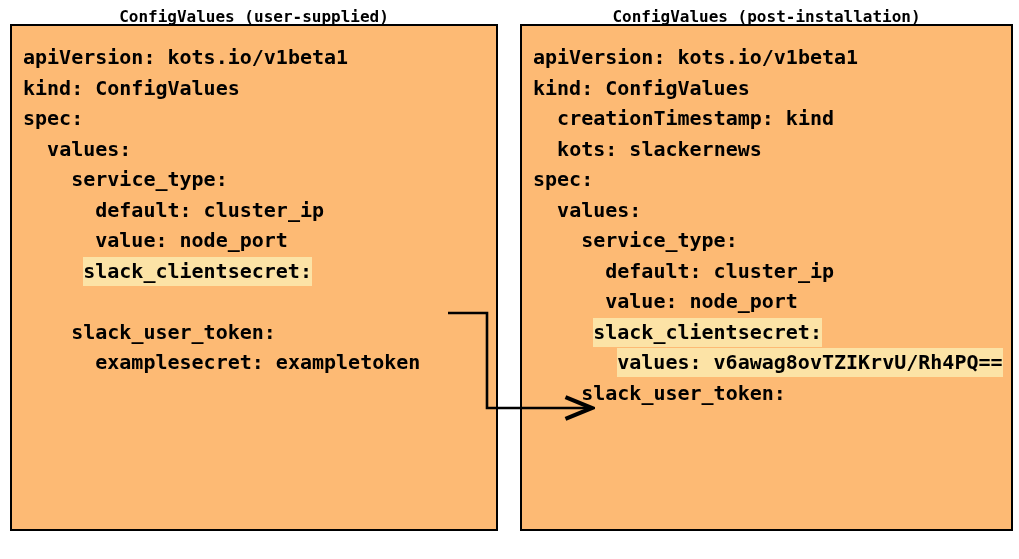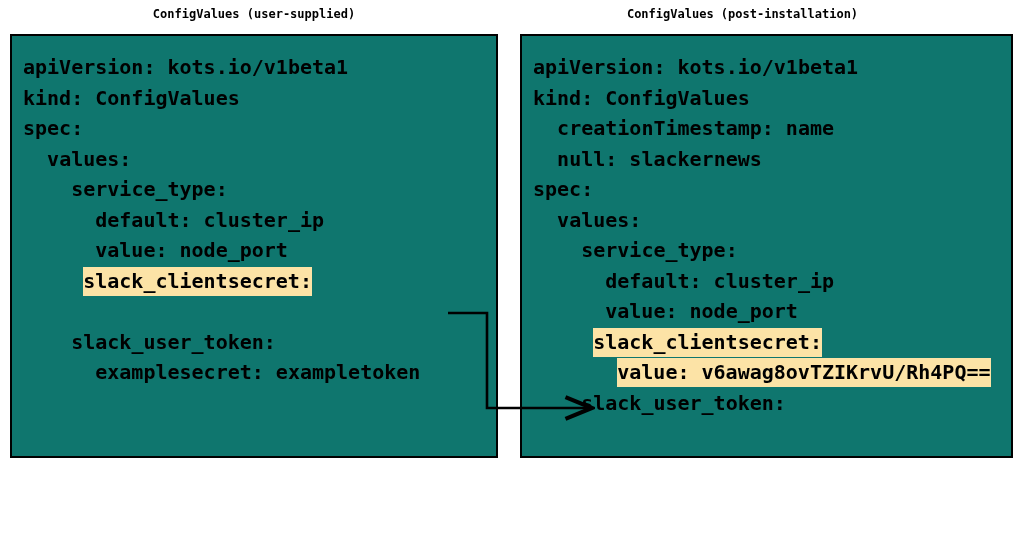--- a/index.html
+++ b/index.html
@@ -14,38 +14,38 @@
     overflow: hidden;
     font-family: "DejaVu Sans Mono", "Liberation Mono", monospace;
   }
   .diagram {
     position: absolute;
     inset: 0;
   }
   .panel-title {
     position: absolute;
     font-family: "DejaVu Sans Mono", "Liberation Mono", monospace;
-    font-size: 12px;
+    font-size: 16px;
     font-weight: bold;
     color: #000000;
     letter-spacing: 0px;
     white-space: pre;
     top: 7px;
     text-align: center;
   }
   #title-left  { left: 10px;  width: 488px; }
-  #title-right { left: 496px; width: 493px; }
+  #title-right { left: 520px; width: 493px; }
 
   .panel {
     position: absolute;
     box-sizing: border-box;
-    background: #0f766e;
+    background: #fdba74;
     border: 2px solid #000000;
-    top: 34px;
-    height: 424px;
+    top: 24px;
+    height: 507px;
     overflow: hidden;
   }
   #panel-left  { left: 10px;  width: 488px; }
   #panel-right { left: 520px; width: 493px; }
 
   .code-block {
     position: absolute;
     top: 16px;
     left: 11px;
     right: 2px;
@@ -100,29 +100,29 @@
         <div class="code-line"><span class="indent">      </span><span class="seg">examplesecret: exampletoken</span></div>
       </div>
   </div>
 
   <div class="panel-title" id="title-right">ConfigValues (post-installation)</div>
 
   <div class="panel" id="panel-right">
     <div class="code-block" id="code-right">
         <div class="code-line"><span class="indent"></span><span class="seg">apiVersion: kots.io/v1beta1</span></div>
         <div class="code-line"><span class="indent"></span><span class="seg">kind: ConfigValues</span></div>
-        <div class="code-line"><span class="indent">  </span><span class="seg">creationTimestamp: name</span></div>
-        <div class="code-line"><span class="indent">  </span><span class="seg">null: slackernews</span></div>
+        <div class="code-line"><span class="indent">  </span><span class="seg">creationTimestamp: kind</span></div>
+        <div class="code-line"><span class="indent">  </span><span class="seg">kots: slackernews</span></div>
         <div class="code-line"><span class="indent"></span><span class="seg">spec:</span></div>
         <div class="code-line"><span class="indent">  </span><span class="seg">values:</span></div>
         <div class="code-line"><span class="indent">    </span><span class="seg">service_type:</span></div>
         <div class="code-line"><span class="indent">      </span><span class="seg">default: cluster_ip</span></div>
         <div class="code-line"><span class="indent">      </span><span class="seg">value: node_port</span></div>
         <div class="code-line hl"><span class="indent">    </span><span class="seg">slack_clientsecret:</span></div>
-        <div class="code-line hl"><span class="indent">      </span><span class="seg">value: v6awag8ovTZIKrvU/Rh4PQ==</span></div>
+        <div class="code-line hl"><span class="indent">      </span><span class="seg">values: v6awag8ovTZIKrvU/Rh4PQ==</span></div>
         <div class="code-line"><span class="indent">    </span><span class="seg">slack_user_token:</span></div>
       </div>
   </div>
 
   <svg class="connector" viewBox="0 0 1019 559">
     <defs>
       <marker id="open-arrow" viewBox="0 0 12 10" refX="11" refY="5" markerWidth="12" markerHeight="10" orient="auto-start-reverse">
         <path d="M 0.8 0.8 L 11 5 L 0.8 9.2" fill="none" stroke="#000000" stroke-width="1.6"></path>
       </marker>
     </defs>

